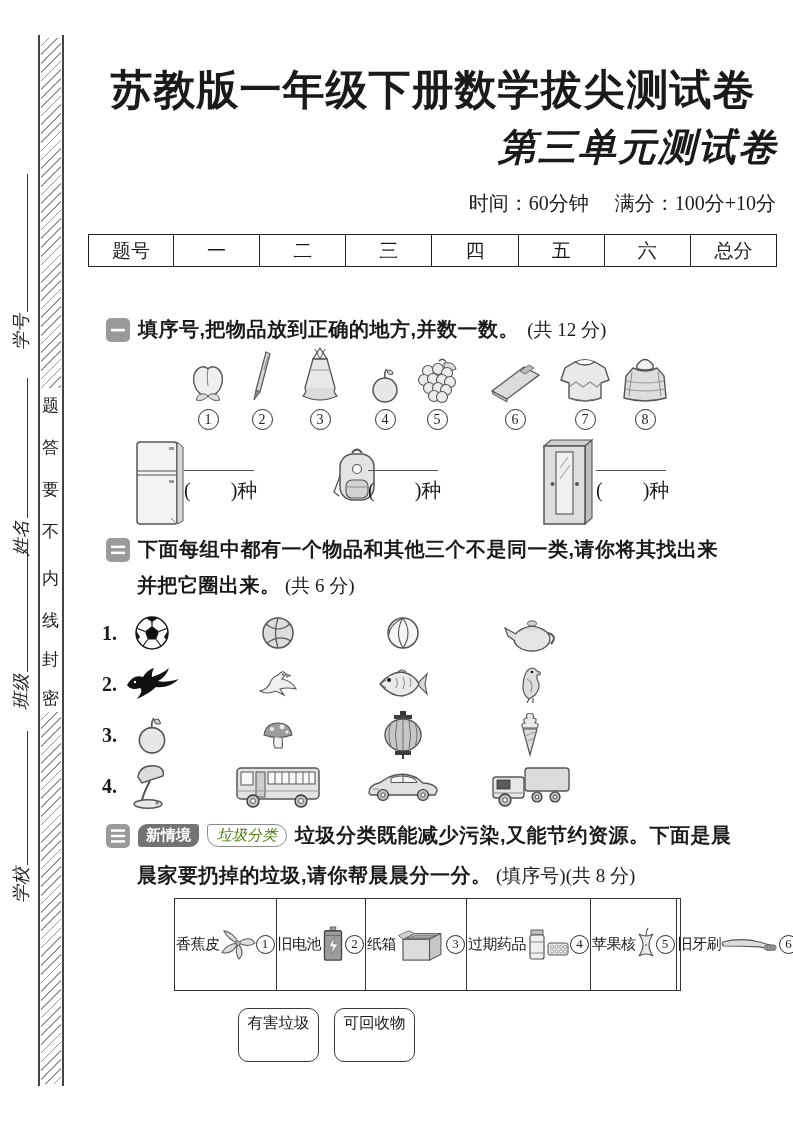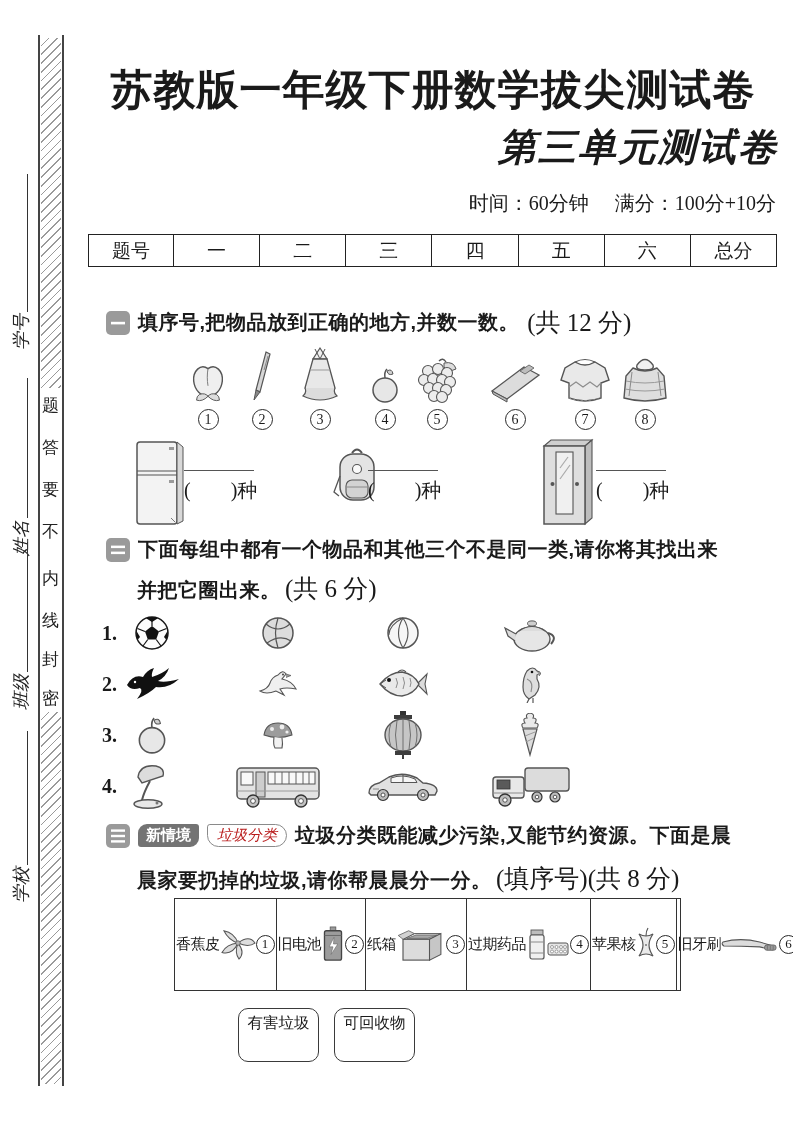--- a/index.html
+++ b/index.html
@@ -25,36 +25,36 @@
   .infoline .gap{display:inline-block;width:26px;}
   
   table.score{position:absolute;left:88px;top:222px;width:689px;border-collapse:collapse;table-layout:fixed;margin-top:12px;}
   table.score td{border:1.6px solid #222;text-align:center;font-size:19px;font-family:"Liberation Serif",serif;padding:0;}
   table.score tr.r1 td{height:31px;}
   table.score tr.r2 td{height:35px;}
   
   .sec-head{position:absolute;display:flex;align-items:center;gap:8px;}
   .sec-icon{width:24px;height:24px;flex:0 0 24px;}
   .sec-title{font-size:20px;font-weight:bold;letter-spacing:0.5px;white-space:nowrap;}
-  .pts{font-size:25px;font-weight:normal;font-family:"Liberation Serif",serif;}
+  .pts{font-size:19px;font-weight:normal;font-family:"Liberation Serif",serif;}
   
   .igroup{position:absolute;display:flex;flex-direction:column;align-items:center;justify-content:flex-end;
     transform:translateX(-50%);gap:5px;}
   .cnum{display:inline-flex;width:21px;height:21px;border:1.4px solid #2a2a2a;border-radius:50%;
     align-items:center;justify-content:center;font-size:14px;font-family:"Liberation Serif",serif;background:#fff;box-sizing:border-box;}
   .blankgrp{position:absolute;display:flex;flex-direction:column;}
   .blankgrp .bline{width:70px;border-bottom:1.6px solid #555;height:34px;}
   .blankgrp .btext{font-size:20px;font-family:"Liberation Serif",serif;margin-top:6px;white-space:nowrap;}
   .s2row{position:absolute;left:88px;width:600px;height:50px;}
   .s2num{position:absolute;left:14px;top:50%;transform:translateY(-50%);font-size:20px;font-weight:bold;font-family:"Liberation Serif",serif;}
   .s2item{position:absolute;top:50%;transform:translate(-50%,-50%);display:flex;}
   
   .badge-new{background:#737373;color:#fff;font-size:15px;font-weight:bold;padding:2px 8px;
     border-radius:9px 3px 9px 3px;white-space:nowrap;}
-  .badge-topic{border:1.3px solid #8a8a8a;color:#b91c1c;font-size:15px;font-style:italic;
+  .badge-topic{border:1.3px solid #8a8a8a;color:#4d7c0f;font-size:15px;font-style:italic;
     font-family:"Liberation Serif",serif;padding:1px 9px;border-radius:3px 12px 12px 12px;white-space:nowrap;}
   .garb{position:absolute;left:174px;top:898px;width:507px;height:93px;display:grid;
     grid-template-columns:repeat(8,1fr);border:1.8px solid #333;box-sizing:border-box;}
   .garb .cell{border-right:1.2px solid #333;display:flex;flex-direction:row;align-items:center;
     justify-content:space-between;padding:3px 1px 4px;box-sizing:border-box;}
   .garb .cell:last-child{border-right:none;}
   .garb .glabel{font-size:15px;font-family:"Liberation Serif",serif;white-space:nowrap;letter-spacing:-0.5px;}
   .garb .cnum{width:19px;height:19px;font-size:13px;}
   .cats{position:absolute;left:238px;top:1008px;display:flex;gap:15px;}
   .catbox{width:81px;height:54px;border:1.7px solid #3a3a3a;border-radius:10px;box-sizing:border-box;
@@ -111,21 +111,21 @@
     <td>二</td>
     <td>三</td>
     <td>四</td>
     <td>五</td>
     <td>六</td>
     <td>总分</td>
   </tr>
 </tbody>
   </table>
 
-<div class="sec-head" style="left:106px;top:306px;">
+<div class="sec-head" style="left:106px;top:316px;">
   <svg class="sec-icon" viewBox="0 0 24 24">
     <rect width="24" height="24" rx="5" fill="#9a9a9a"></rect>
       <rect x="5" y="10.8" width="14" height="2.6" fill="#fff"></rect>
   </svg>
   <span class="sec-title">填序号,把物品放到正确的地方,并数一数。</span>
   <span class="pts">(共 12 分)</span>
 </div>
 
 <div class="abs" style="left:0;top:346px;width:793px;height:86px;">
   <div class="igroup" style="left:208px;top:0;height:84px;">

